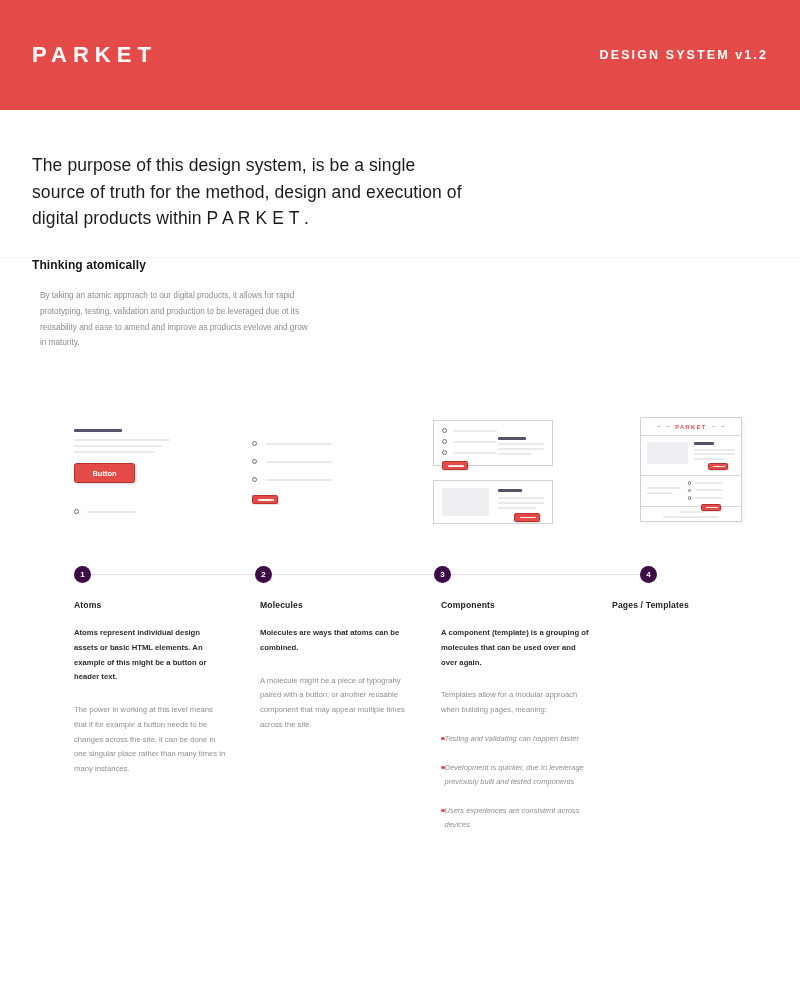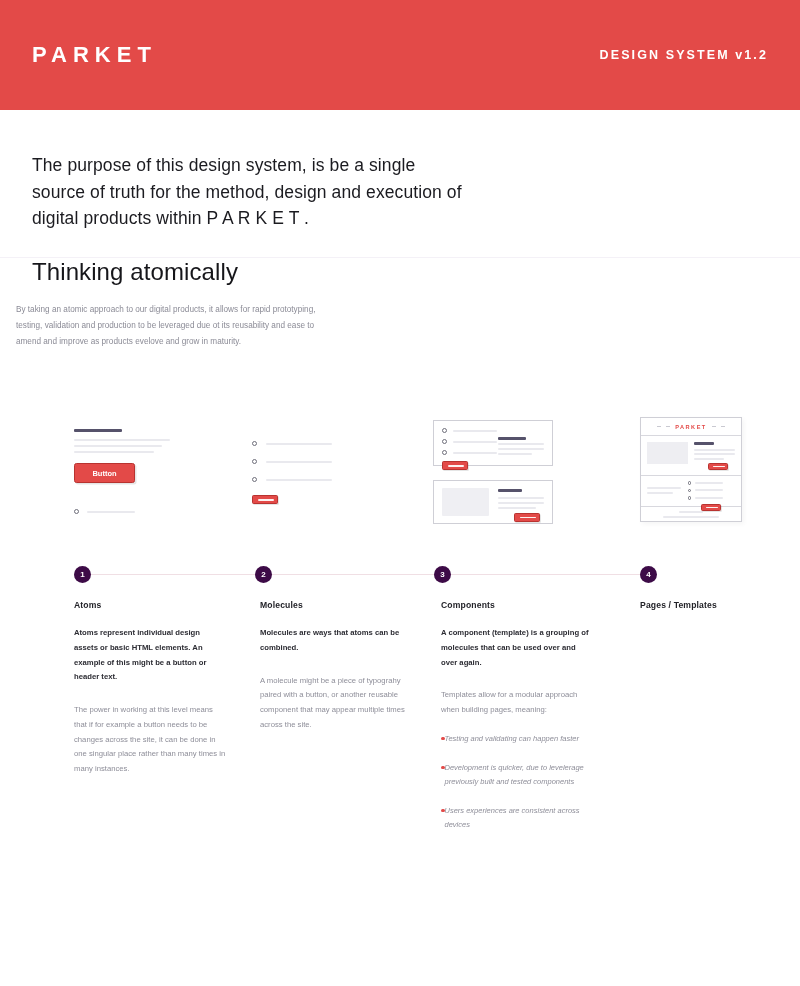--- a/index.html
+++ b/index.html
@@ -44,31 +44,31 @@
     font-size: 17.5px;
     line-height: 1.52;
     color: #1b1b20;
     letter-spacing: 0.1px;
     max-width: 430px;
   }
 
   
   .sec-atomic { position: absolute; left: 0; top: 258px; width: 800px; }
   .sec-title {
-    font-size: 24px;
-    font-weight: 400;
+    font-size: 12px;
+    font-weight: 700;
     color: #16161a;
     letter-spacing: 0.1px;
     padding: 0 32px;
   }
   .sec-sub {
     font-size: 8.2px;
     line-height: 1.92;
     color: #8b8b96;
-    padding: 0 16px;
+    padding: 0 40px;
     margin-top: 16px;
     max-width: 350px;
   }
 
   
   .diagram { position: absolute; left: 0; top: 405px; width: 800px; height: 140px; }
   .col { position: absolute; top: 0; }
   .c1 { left: 74px; } .c2 { left: 252px; } .c3 { left: 433px; } .c4 { left: 640px; }
 
   
@@ -186,21 +186,21 @@
     color: #fff;
     font-size: 8px;
     font-weight: 700;
     display: flex; align-items: center; justify-content: center;
   }
   .d1 { left: 74px; } .d2 { left: 255px; } .d3 { left: 434px; } .d4 { left: 640px; }
 
   
   .cols { position: absolute; left: 0; top: 600px; width: 800px; }
   .tcol { position: absolute; top: 0; width: 152px; }
-  .t1 { left: 74px; } .t2 { left: 260px; } .t3 { left: 441px; } .t4 { left: 640px; }
+  .t1 { left: 74px; } .t2 { left: 260px; } .t3 { left: 441px; } .t4 { left: 612px; }
   .col-h {
     font-size: 8.6px;
     font-weight: 600;
     color: #232329;
     letter-spacing: 0.15px;
     margin-bottom: 16px;
   }
   .p-dark {
     font-size: 7.7px;
     line-height: 1.92;

